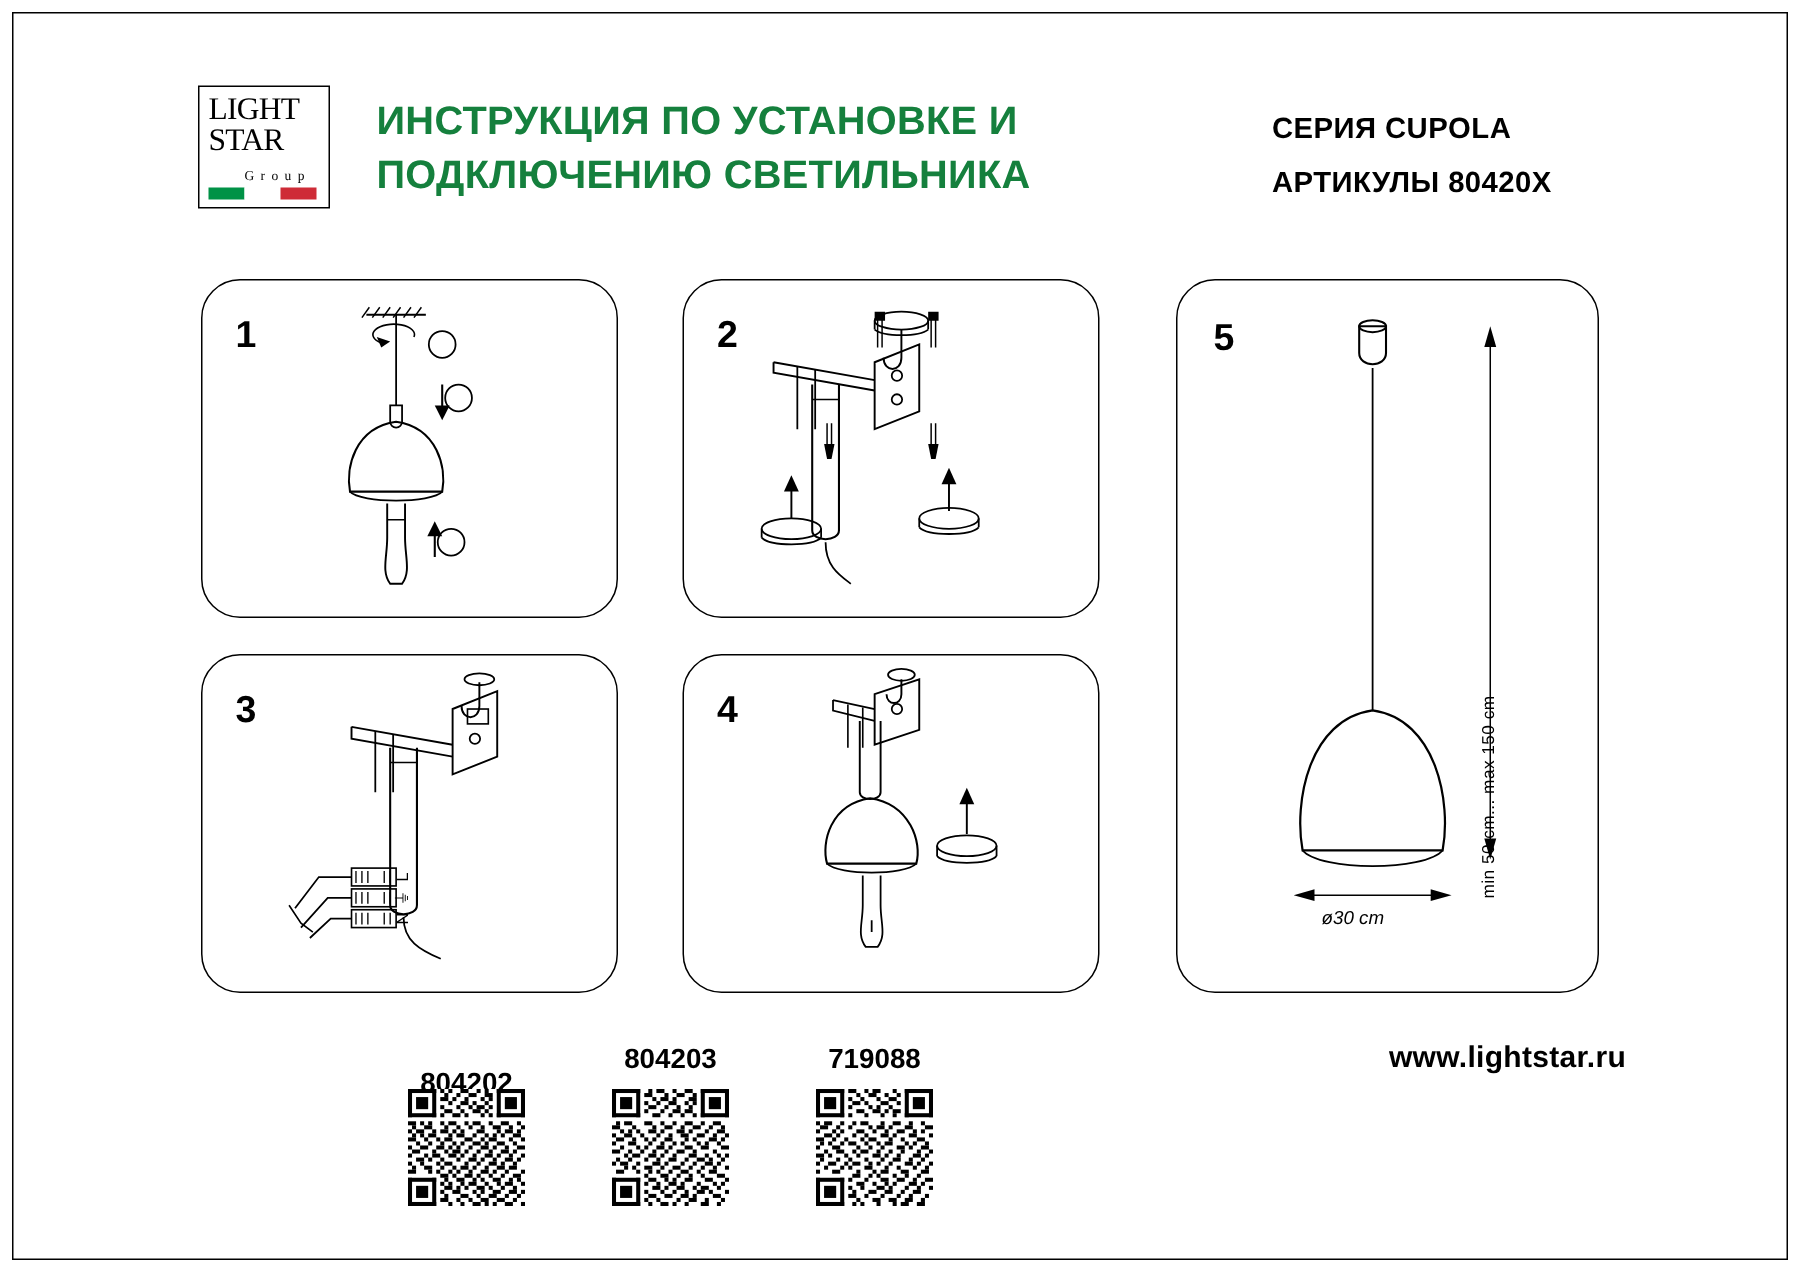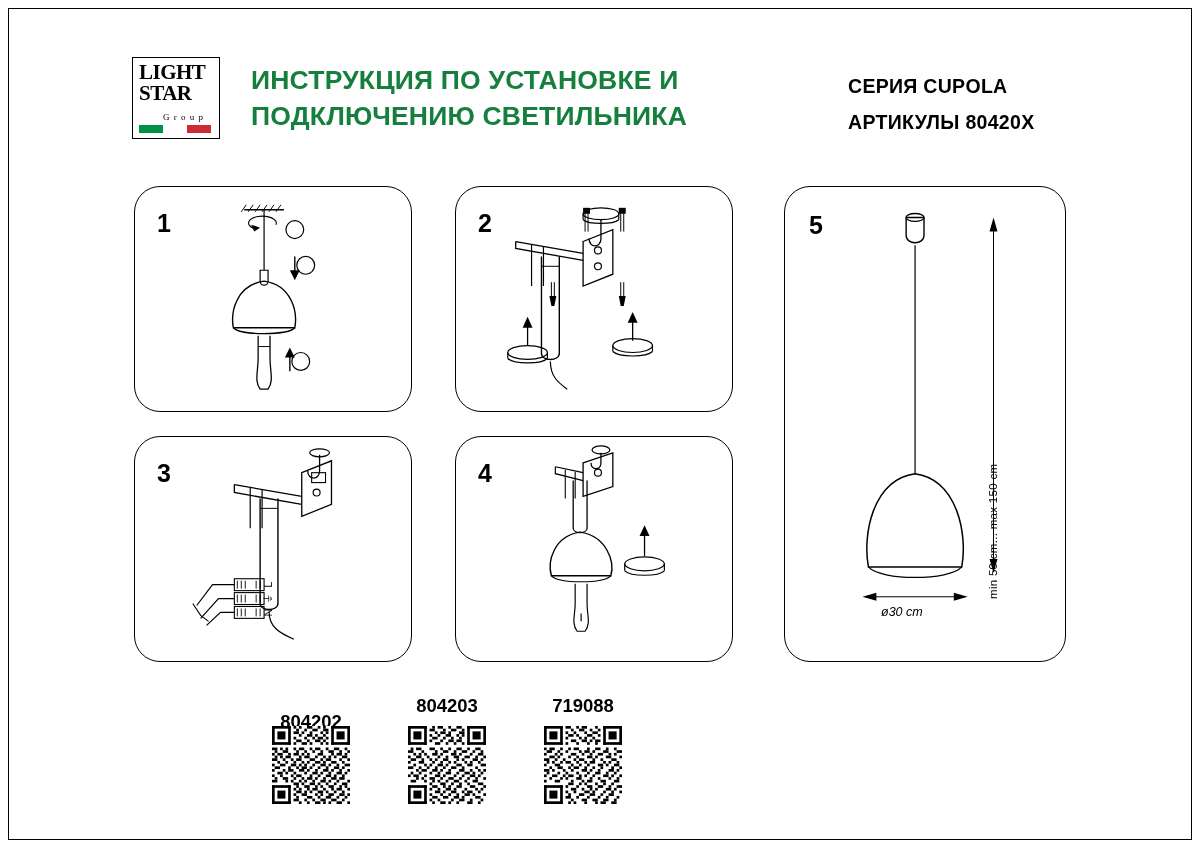--- a/index.html
+++ b/index.html
@@ -37,21 +37,21 @@
     height: 82px;
     border: 1px solid #000000;
     box-sizing: border-box;
     background: #fff;
   }
   .logo-text {
     position: absolute;
     left: 6px;
     top: 4px;
     font-family: "Liberation Serif", serif;
-    font-weight: bold;
+    font-weight: normal;
     font-size: 21px;
     line-height: 21px;
     letter-spacing: -0.5px;
     color: #000;
   }
   .logo-group {
     position: absolute;
     left: 30px;
     bottom: 16px;
     font-family: "Liberation Serif", serif;
@@ -1033,14 +1033,15 @@
         <rect x="26" y="27" width="1" height="1"></rect>
       <rect x="9" y="28" width="1" height="1"></rect>
         <rect x="11" y="28" width="1" height="1"></rect>
         <rect x="15" y="28" width="1" height="1"></rect>
         <rect x="19" y="28" width="1" height="1"></rect>
         <rect x="21" y="28" width="2" height="1"></rect>
         <rect x="25" y="28" width="2" height="1"></rect>
     </g>
   </svg>
 
+  <div class="website">www.lightstar.ru</div>
 
 </div>
 
 </body></html>

